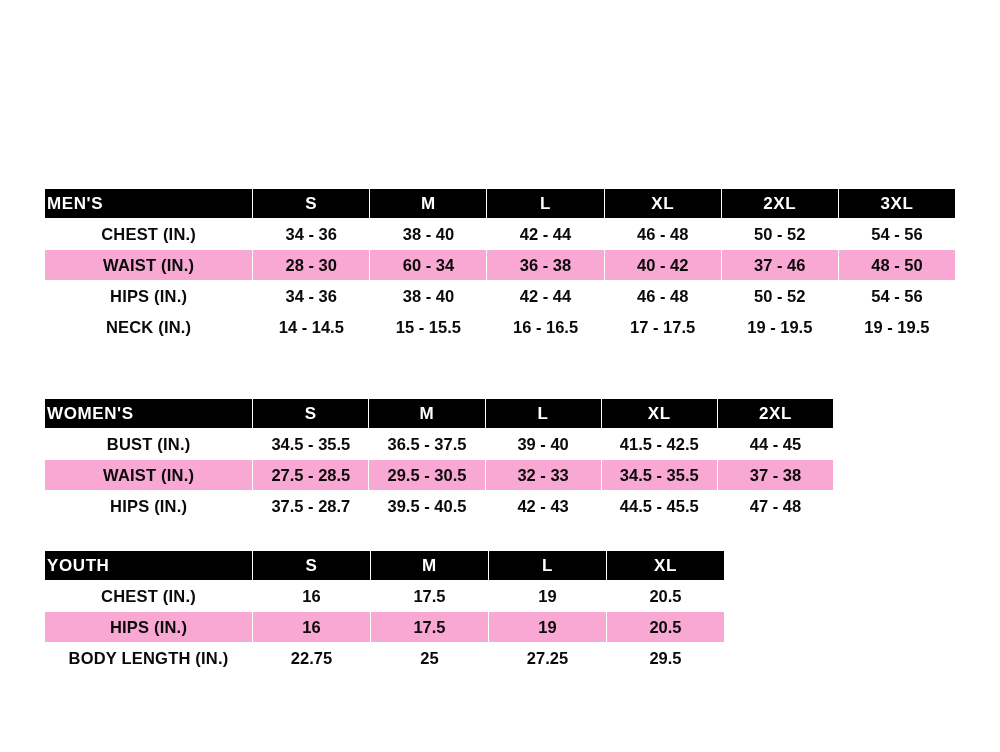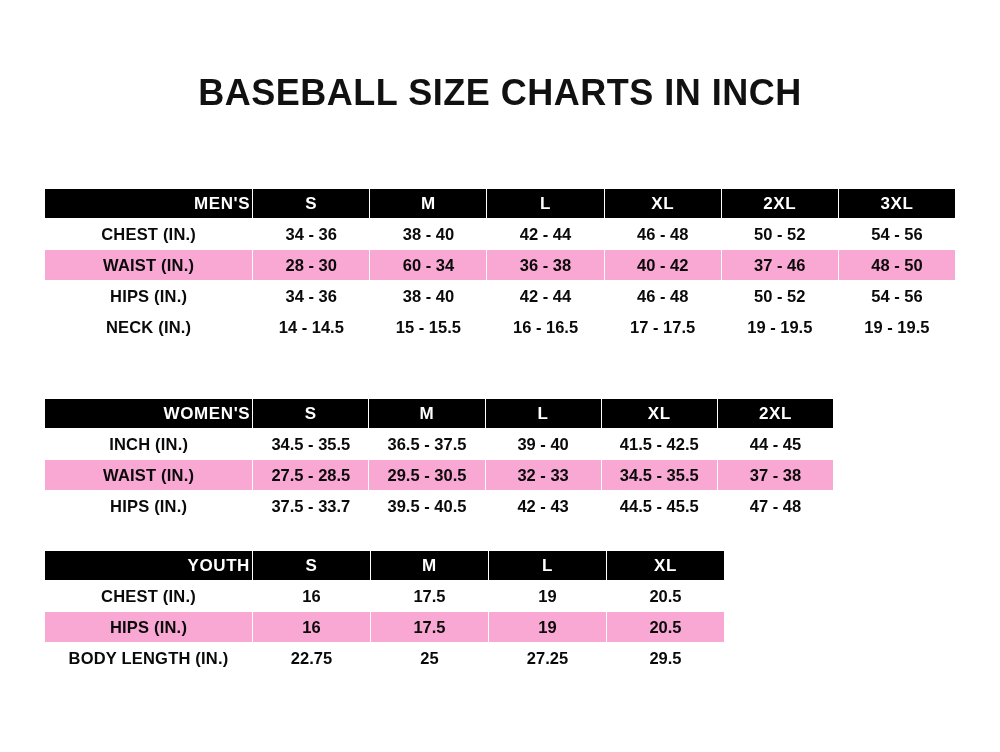--- a/index.html
+++ b/index.html
@@ -49,21 +49,21 @@
   }
   
   table.sizechart tr.head td {
     background: #000000;
     color: #ffffff;
     font-size: 17px;
     letter-spacing: 0.6px;
     height: 30px;
   }
   table.sizechart tr.head td.rowlabel {
-    text-align: right;
+    text-align: left;
     margin-top: 12px;
   }
   
   table.sizechart tr.odd td { background: #ffffff; }
   table.sizechart tr.even td { background: #f9a8d4; }
 
   td.rowlabel {
     text-align: center;
     letter-spacing: 0.2px;
   }
@@ -79,21 +79,20 @@
   #table-womens col.c0 { width: 208px; }
   #table-womens col.cx { width: 116px; }
   #table-youth col.c0  { width: 208px; }
   #table-youth col.cx  { width: 118px; }
 </style>
 </head>
 <body>
 
 <div class="page">
 
-  <div class="title">BASEBALL SIZE CHARTS IN INCH</div>
 
   <table class="sizechart" id="table-mens">
     <colgroup>
       <col class="c0">
         <col class="cx">
         <col class="cx">
         <col class="cx">
         <col class="cx">
         <col class="cx">
         <col class="cx">
@@ -159,38 +158,38 @@
     <tbody>
       <tr class="head">
         <td class="rowlabel">WOMEN'S</td>
         <td>S</td>
         <td>M</td>
         <td>L</td>
         <td>XL</td>
         <td>2XL</td>
       </tr>
       <tr class="odd">
-        <td class="rowlabel">INCH (IN.)</td>
+        <td class="rowlabel">BUST (IN.)</td>
         <td>34.5 - 35.5</td>
         <td>36.5 - 37.5</td>
         <td>39 - 40</td>
         <td>41.5 - 42.5</td>
         <td>44 - 45</td>
       </tr>
       <tr class="even">
         <td class="rowlabel">WAIST (IN.)</td>
         <td>27.5 - 28.5</td>
         <td>29.5 - 30.5</td>
         <td>32 - 33</td>
         <td>34.5 - 35.5</td>
         <td>37 - 38</td>
       </tr>
       <tr class="odd">
         <td class="rowlabel">HIPS (IN.)</td>
-        <td>37.5 - 33.7</td>
+        <td>37.5 - 28.7</td>
         <td>39.5 - 40.5</td>
         <td>42 - 43</td>
         <td>44.5 - 45.5</td>
         <td>47 - 48</td>
       </tr>
     </tbody>
   </table>
 
   <table class="sizechart" id="table-youth">
     <colgroup>

